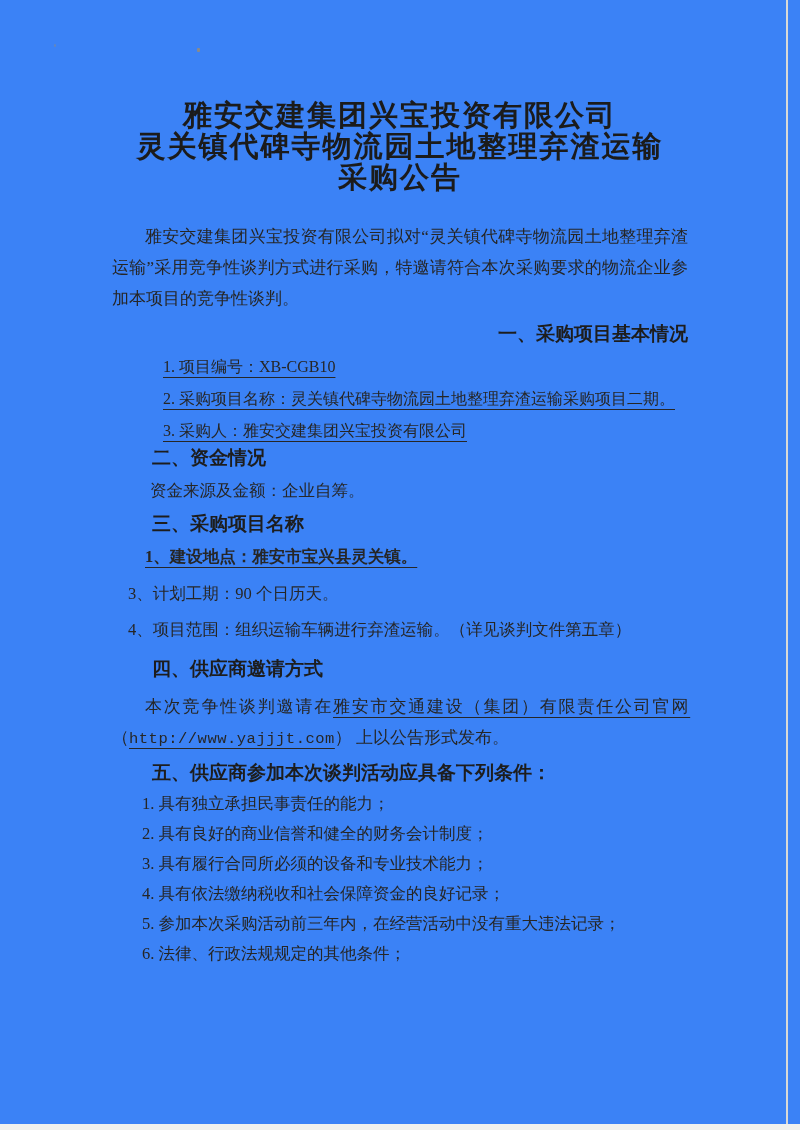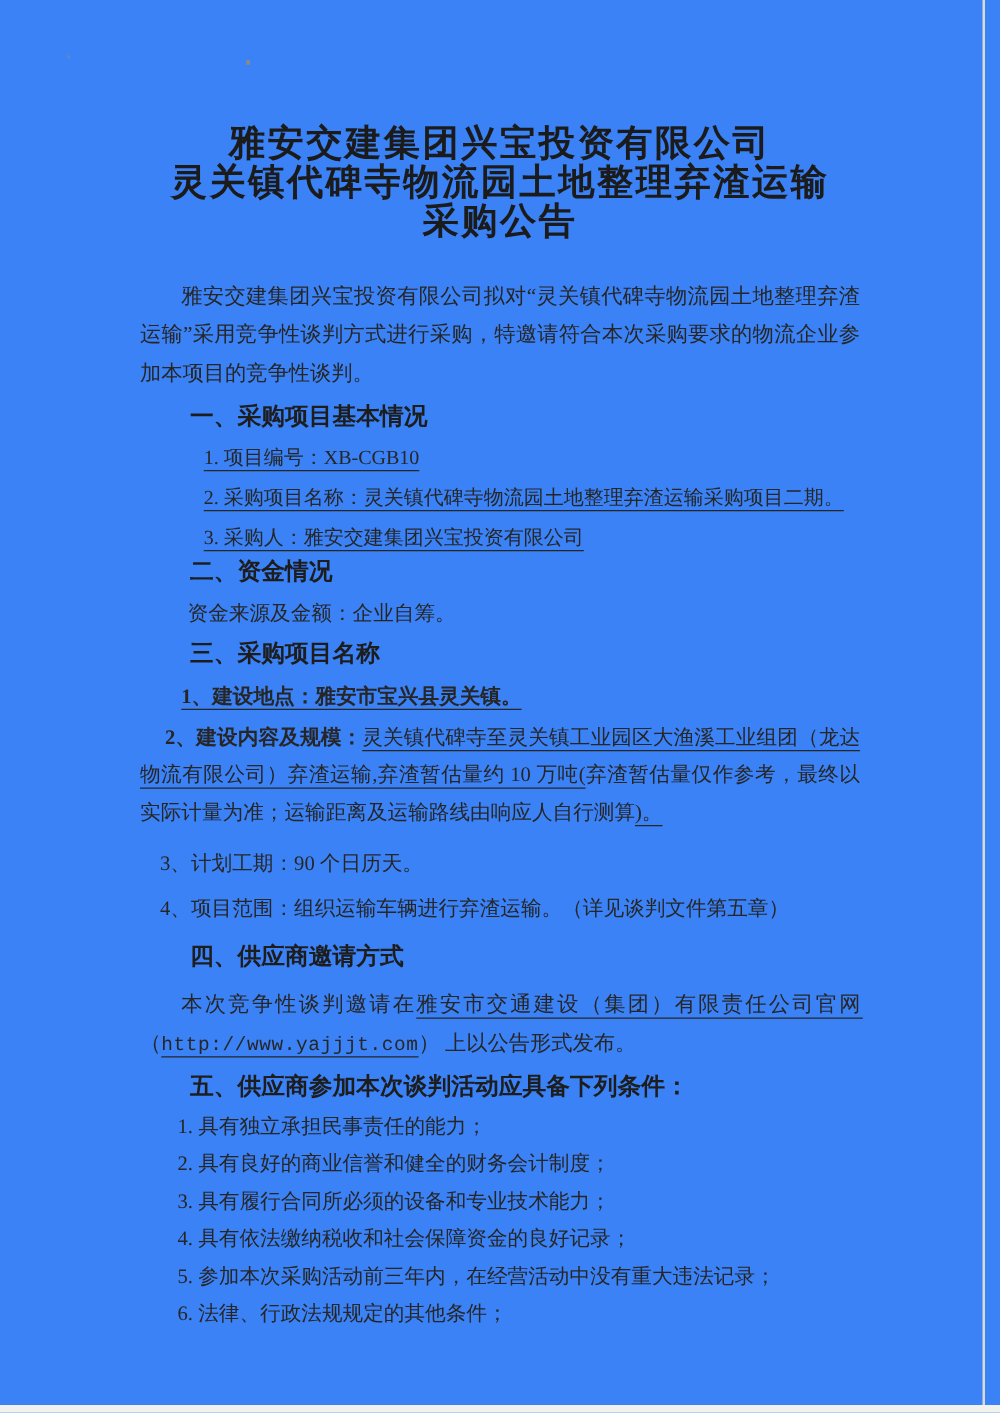--- a/index.html
+++ b/index.html
@@ -54,21 +54,21 @@
 
   h2.sec-heading {
     font-family: "Liberation Sans", "DejaVu Sans", sans-serif;
     font-weight: 700;
     font-size: 19px;
     line-height: 24px;
     color: #1d1d1d;
     margin-left: 40px;
     white-space: nowrap;
   }
-  .mt-h1 { margin-top: 8px; }
+  .mt-h1 { margin-top: 8px; text-align: right; }
   .mt-h2 { margin-top: 4px; }
   .mt-h3 { margin-top: 10px; }
   .mt-h4 { margin-top: 16px; }
   .mt-h5 { margin-top: 6px; }
 
   .item-line {
     font-size: 16px;
     line-height: 23px;
     white-space: nowrap;
   }
@@ -133,23 +133,20 @@
     <div class="item-line s1-item u">1. 项目编号：XB-CGB10</div>
     <div class="item-line s1-item u">2. 采购项目名称：灵关镇代碑寺物流园土地整理弃渣运输采购项目二期。</div>
     <div class="item-line s1-item u">3. 采购人：雅安交建集团兴宝投资有限公司</div>
 
     <h2 class="sec-heading mt-h2">二、资金情况</h2>
     <div class="item-line s2-body">资金来源及金额：企业自筹。</div>
 
     <h2 class="sec-heading mt-h3">三、采购项目名称</h2>
     <div class="item-line s3-item1 u">1、建设地点：雅安市宝兴县灵关镇。</div>
 
-    <div class="s3-item2">
-      <span class="label">2、建设内容及规模：</span><span class="u">灵关镇代碑寺至灵关镇工业园区大渔溪工业组团（龙达物流有限公司）弃渣运输,弃渣暂估量约 10 万吨(</span><span>弃渣暂估量仅作参考，最终以实际计量为准；运输距离及运输路线由响应人自行测算</span><span class="u">)。</span>
-    </div>
 
     <div class="item-line s3-item3">3、计划工期：90 个日历天。</div>
     <div class="item-line s3-item4">4、项目范围：组织运输车辆进行弃渣运输。（详见谈判文件第五章）</div>
 
     <h2 class="sec-heading mt-h4">四、供应商邀请方式</h2>
     <div class="s4-line1">
       <span>本次竞争性谈判邀请在</span><span class="u">雅安市交通建设（集团）有限责任公司官网</span>
     </div>
     <div class="s4-line2">
       <span>（</span><span class="u url">http://www.yajjjt.com</span><span>）</span><span> 上以公告形式发布。</span>

